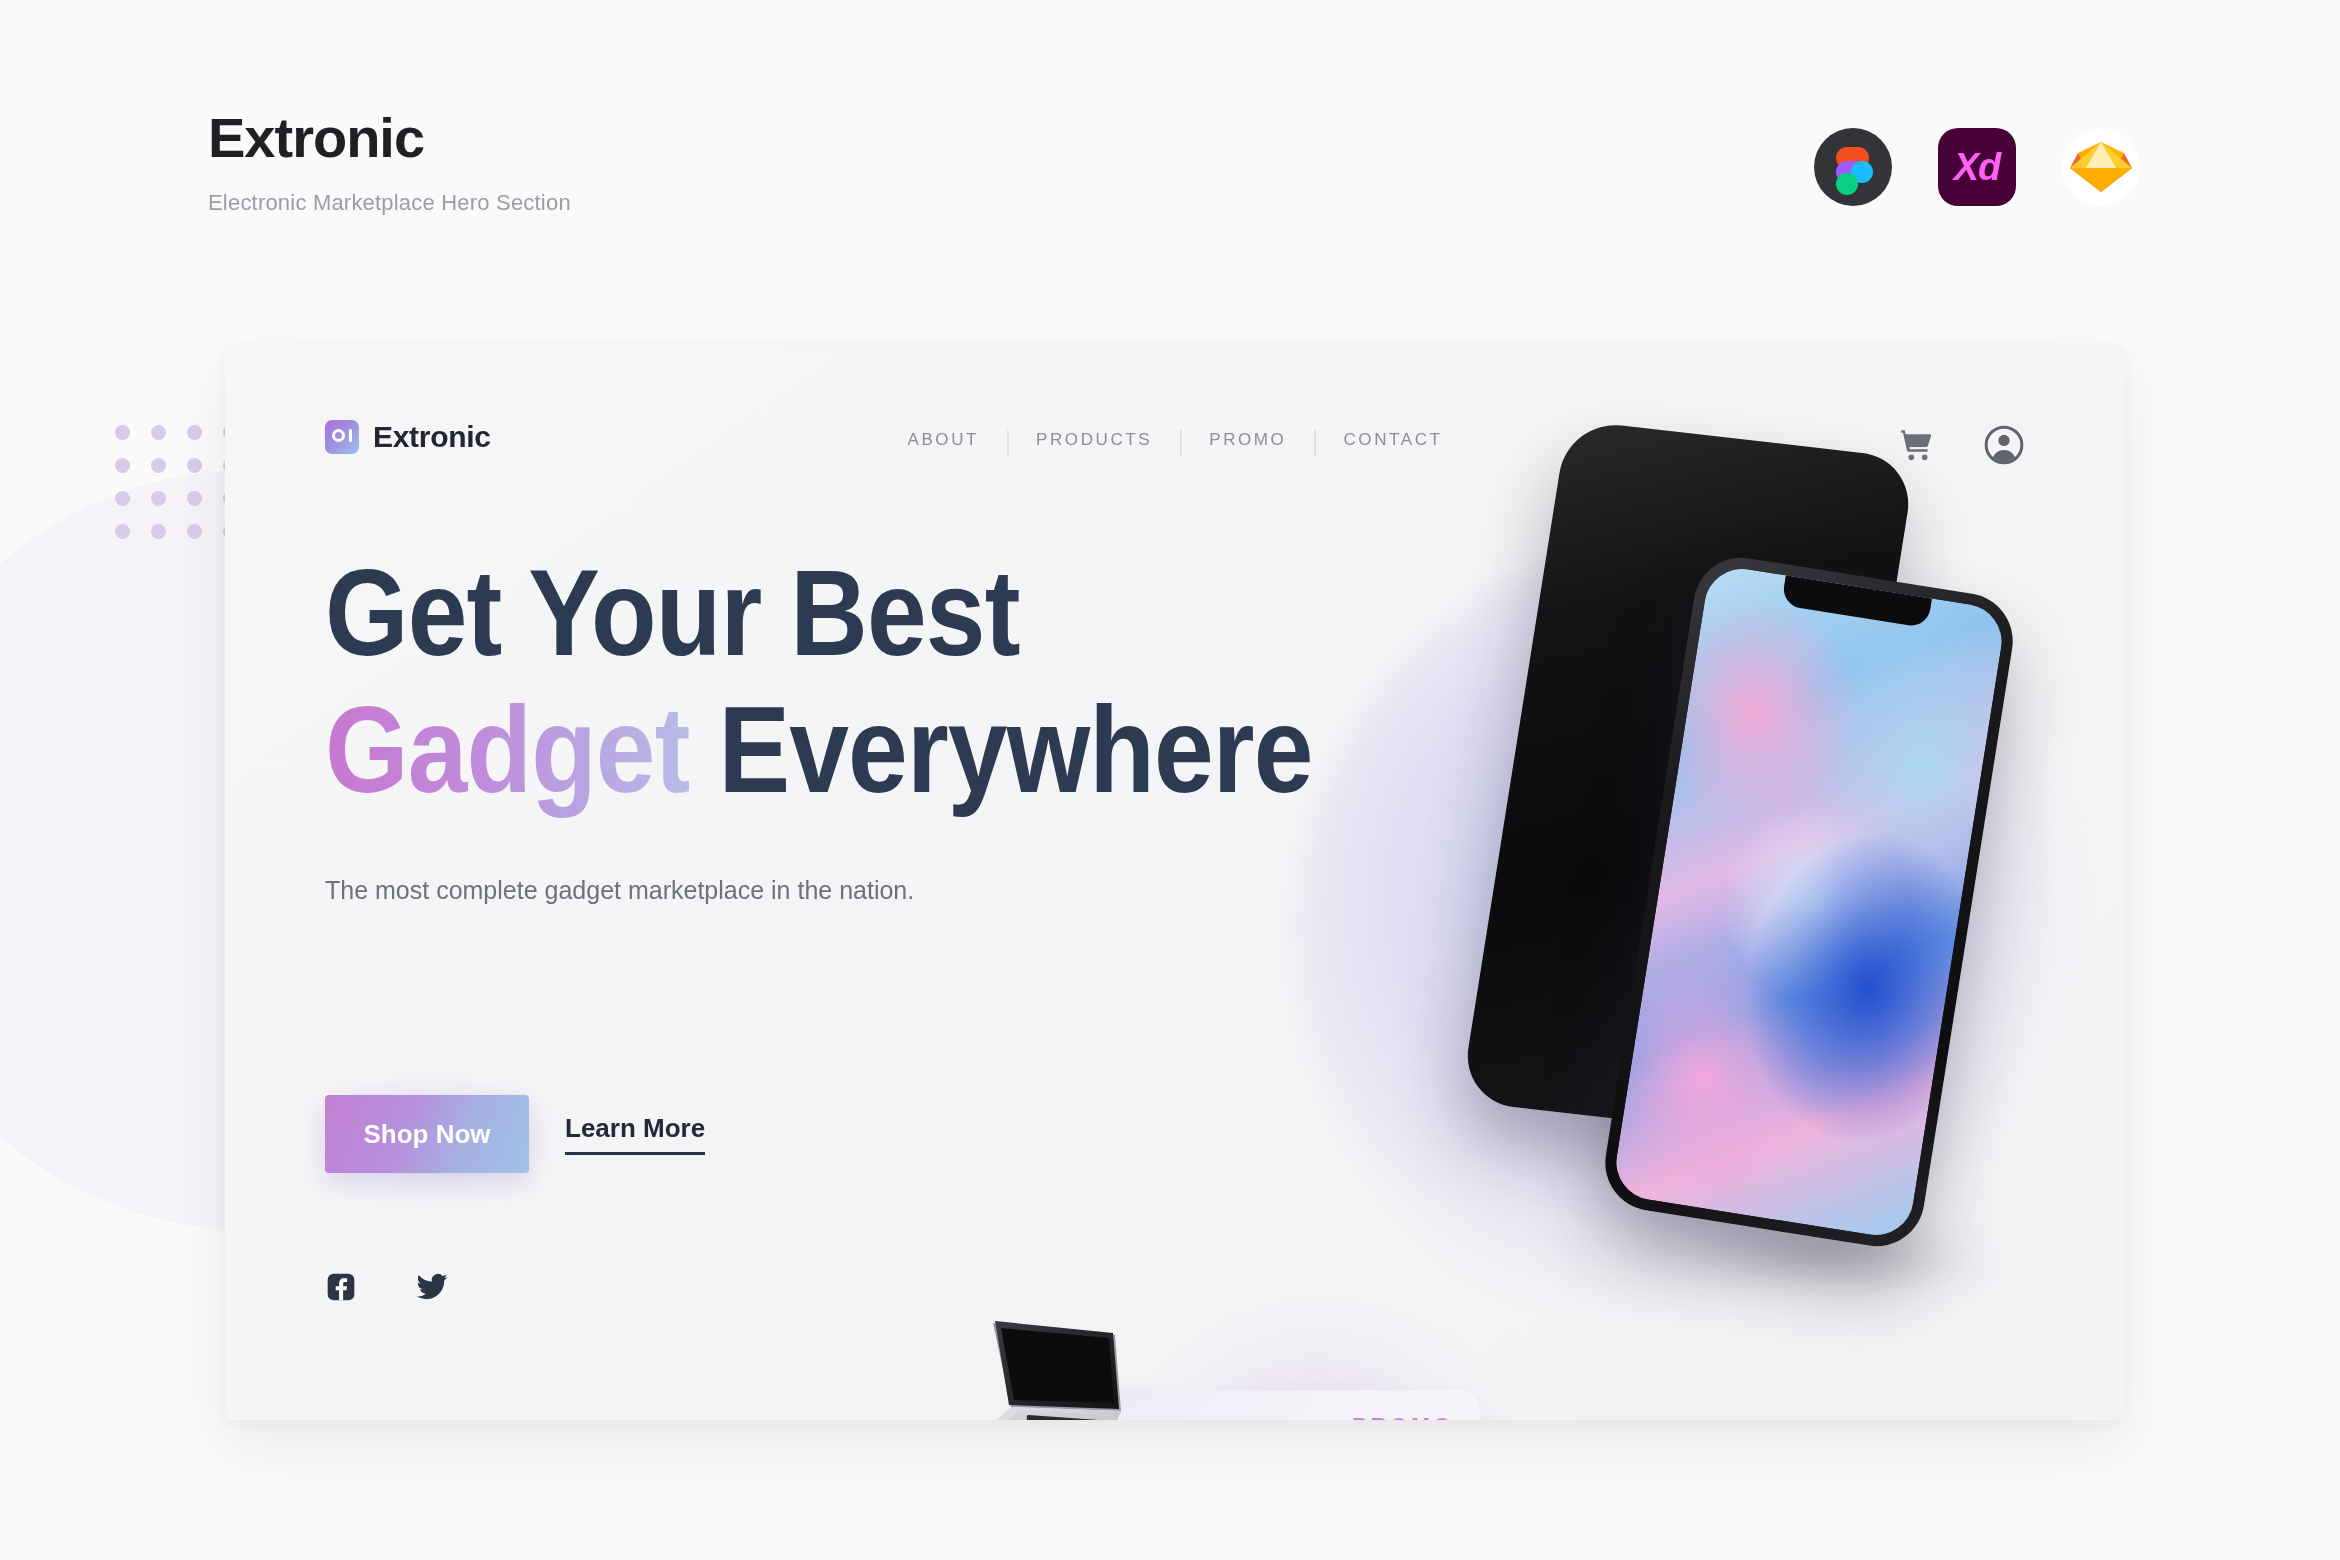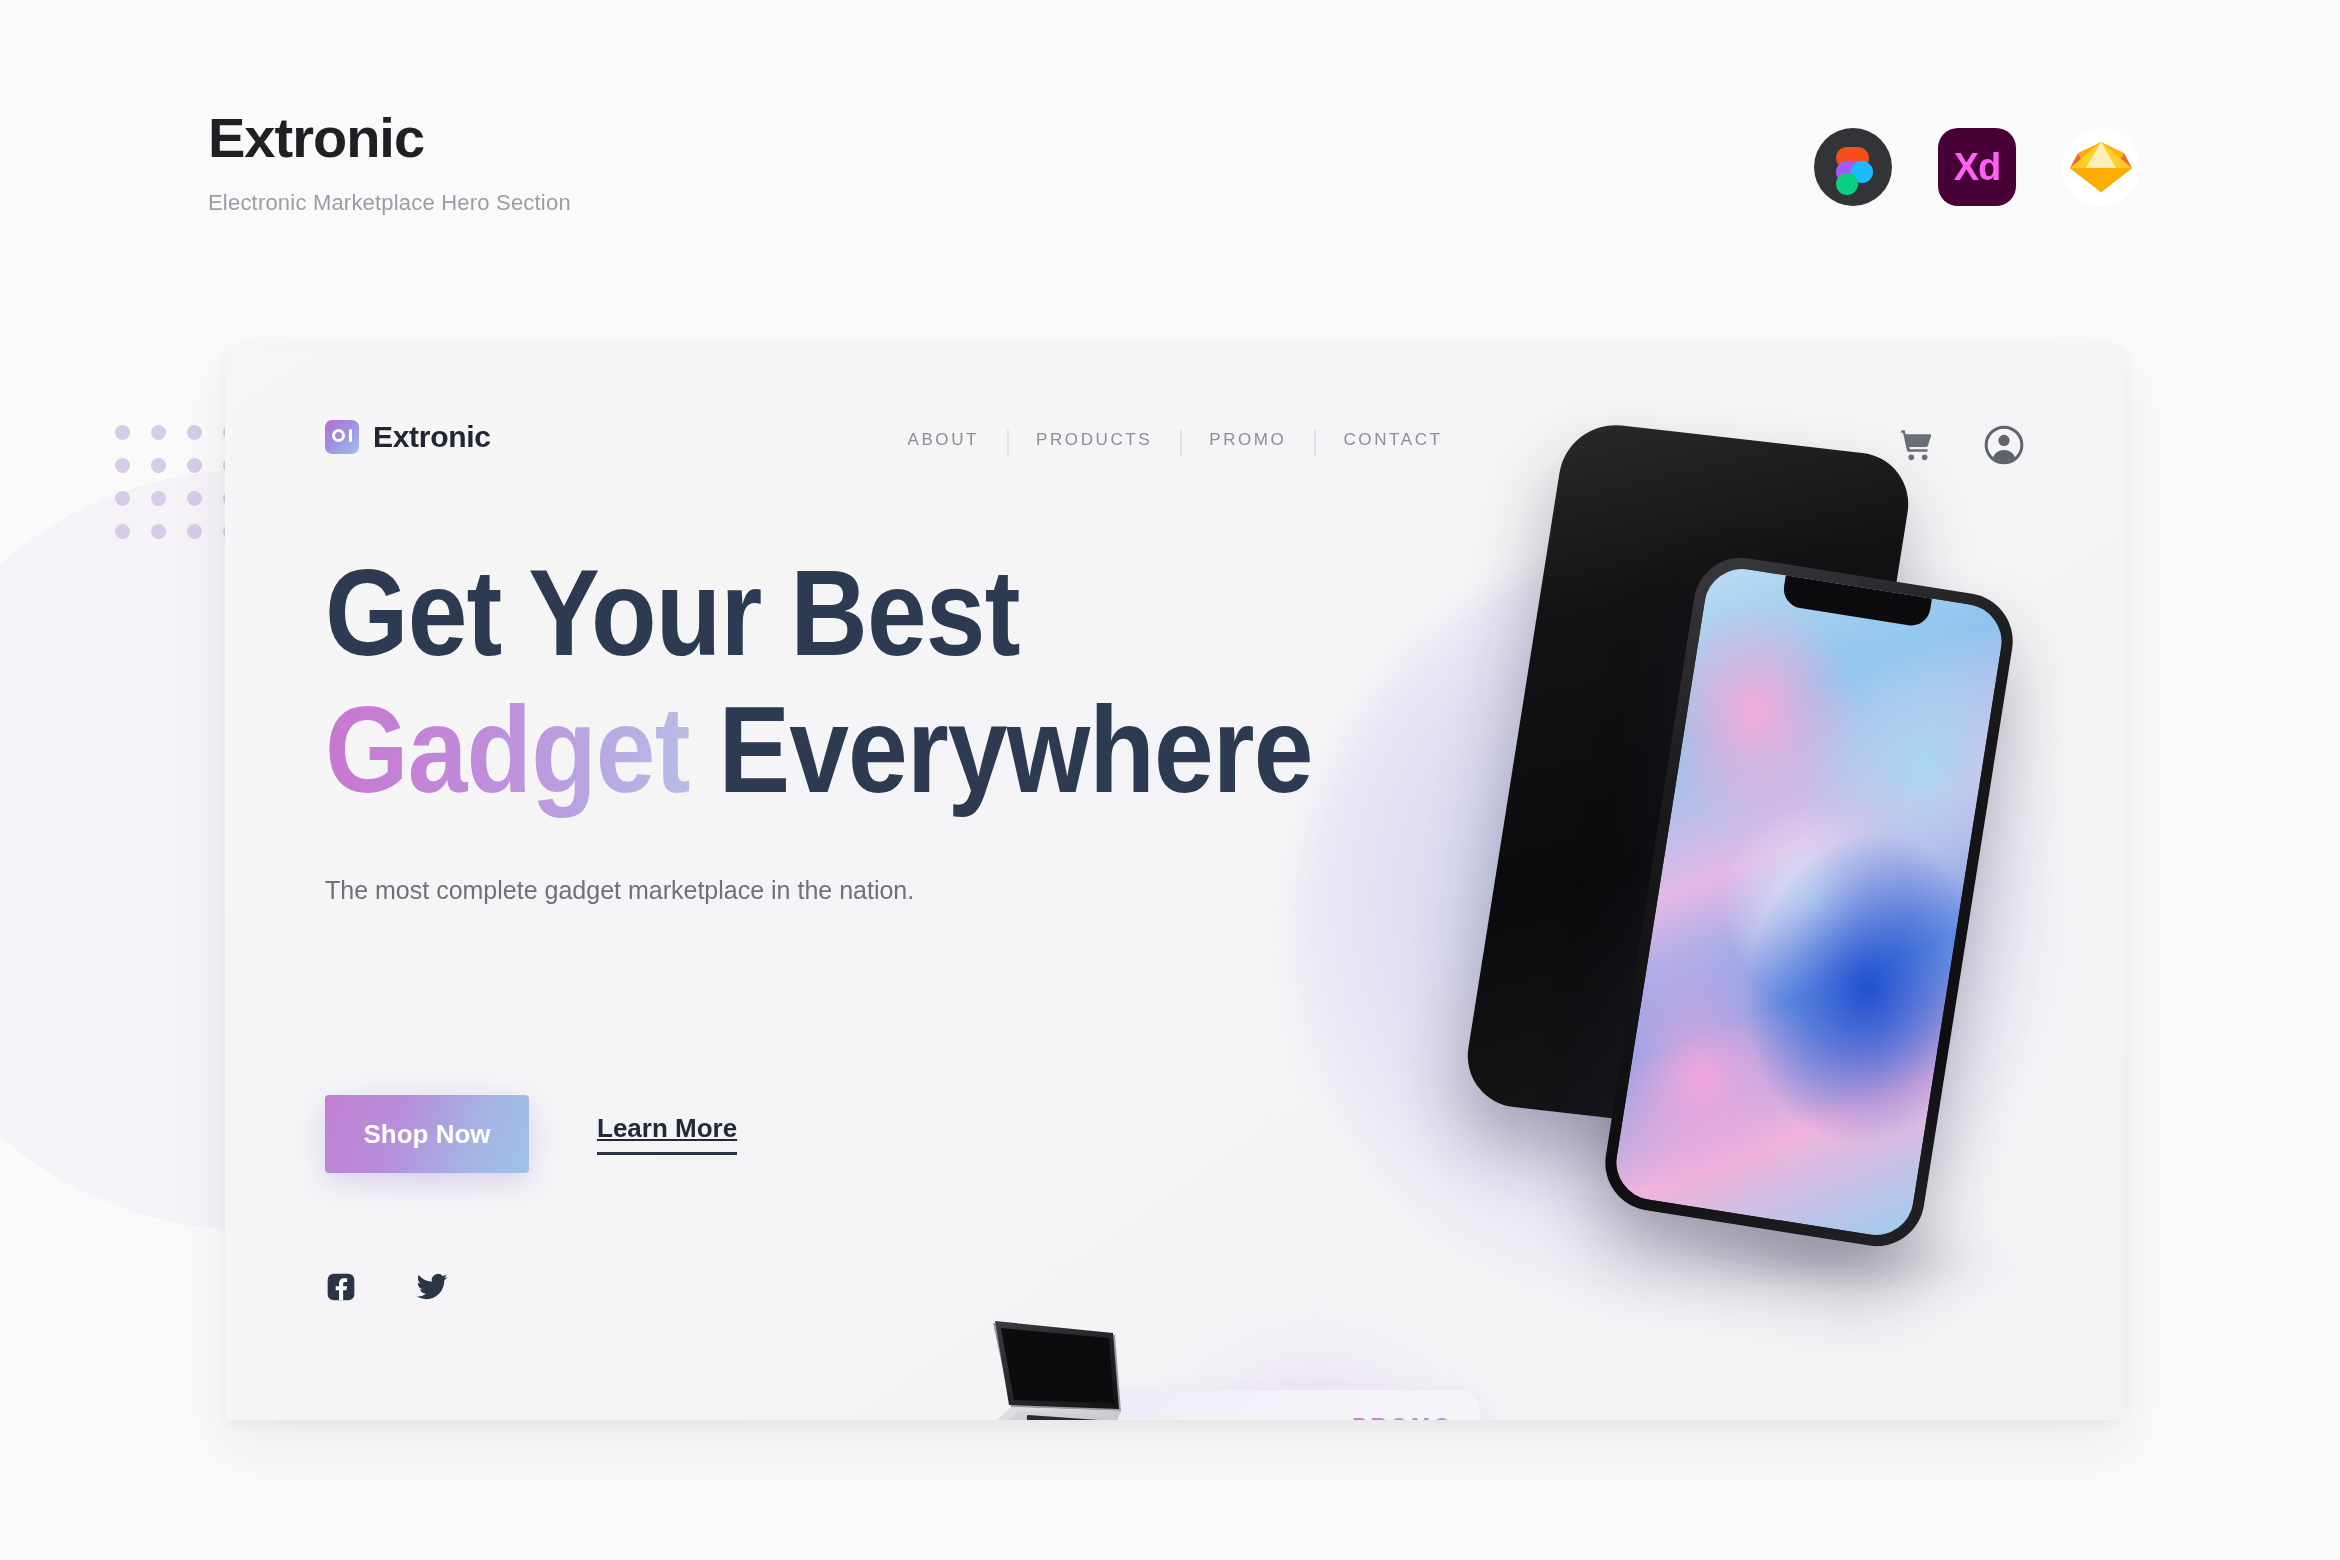--- a/index.html
+++ b/index.html
@@ -33,20 +33,21 @@
   .fg-or { width:33px; height:22px; border-radius:11px; background:#f24e1e; left:22px; top:19px; }
   .fg-pu { width:22px; height:22px; background:#a259ff; left:22px; top:33px; border-radius:11px 0 0 11px;}
   .fg-bl { width:22px; height:22px; background:#19bcfe; left:37px; top:33px; }
   .fg-gr { width:22px; height:22px; background:#0acf83; left:22px; top:45px; }
 
   .xd-badge {
     width:78px; height:78px; border-radius:20px; background:#470137;
     display:flex; align-items:center; justify-content:center;
     color:#ff61f6; font-size:38px; font-weight:bold; letter-spacing:-1px;
     font-family:"Liberation Sans", sans-serif;
+    font-style:italic;
   }
 
   .sketch-badge { width:78px; height:78px; position:relative; }
 
   
   .bg-circle {
     position:absolute; left:-130px; top:470px;
     width:760px; height:760px; border-radius:50%;
     background:#f3f1f6; opacity:.85;
   }
@@ -132,25 +133,24 @@
     filter:blur(14px);
   }
   .shop-btn {
     position:relative; width:204px; height:78px; border:none; border-radius:4px;
     background:linear-gradient(110deg,#c37fd2 0%,#b68fdb 38%,#a5b2e3 70%,#9fc2e8 100%);
     color:#fff; font-size:26px; font-weight:bold; cursor:pointer;
     font-family:"Liberation Sans", sans-serif;
     box-shadow:0 10px 26px rgba(170,150,215,.30);
   }
   .learn-btn {
-    margin-left:68px; background:none; border:none; cursor:pointer;
+    margin-left:36px; background:none; border:none; cursor:pointer;
     font-size:26px; font-weight:bold; color:#222a3a;
     border-bottom:3px solid #2b3346; padding-bottom:8px;
     font-family:"Liberation Sans", sans-serif;
-    text-decoration:underline;
   }
 
   
   .socials { position:absolute; left:100px; top:925px; display:flex; gap:58px; align-items:center; }
 
   
   .promo {
     position:absolute; left:795px; top:1045px; width:460px; height:220px;
     background:linear-gradient(135deg,rgba(236,230,246,.95) 0%,rgba(243,243,249,.95) 45%,rgba(246,246,250,.95) 100%);
     border-radius:22px;

